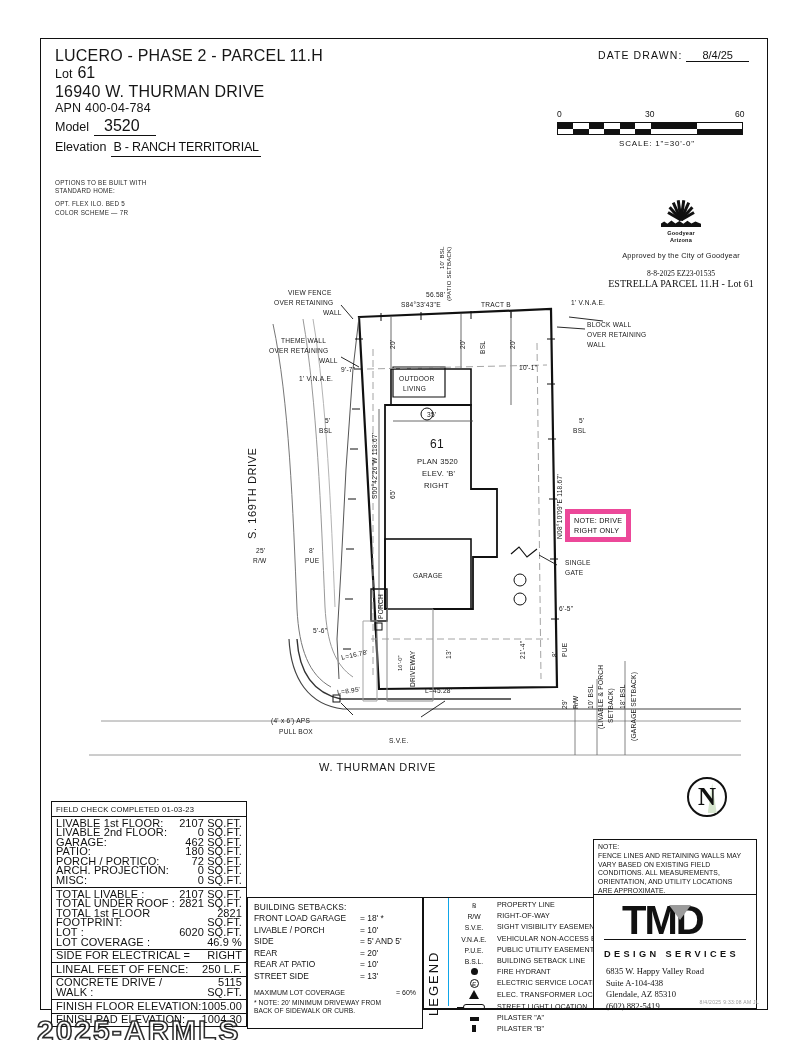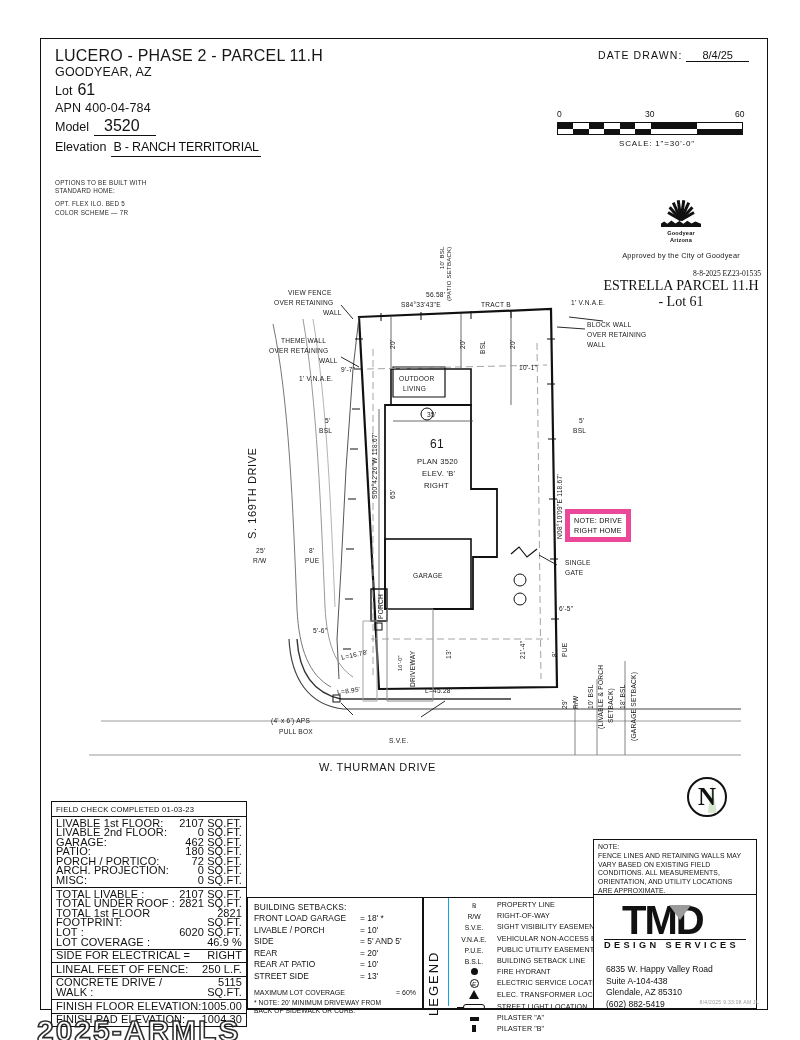--- a/index.html
+++ b/index.html
@@ -45,22 +45,22 @@
   .scale-cap { text-align:center; font-size:8px; letter-spacing:.8px; margin-top:4px; }
 
   
   #goodyear-stamp { left:560px; top:158px; width:160px; text-align:center; }
   .sun { width:46px; height:32px; margin:0 auto; position:relative; }
   .sun i { position:absolute; bottom:9px; left:50%; width:3px; background:#111; transform-origin:50% 100%; }
   .sun .base { position:absolute; bottom:2px; left:3px; width:40px; height:8px; background:#111;
                clip-path: polygon(0 55%,8% 30%,16% 60%,26% 20%,36% 55%,46% 25%,56% 58%,66% 22%,76% 55%,86% 30%,100% 58%,100% 100%,0 100%); }
   .gy-name { font-size:5.6px; font-weight:bold; line-height:6.4px; color:#111; margin-top:1px; letter-spacing:.2px;}
   .stamp-appr { font-size:7.4px; margin-top:7px; color:#222; letter-spacing:.2px;}
-  .stamp-l1 { font-size:7.6px; margin-top:9px; font-family:"Liberation Serif", serif;text-align:right; }
-  .stamp-l2 { font-size:14px; font-family:"Liberation Serif", serif; }
+  .stamp-l1 { font-size:7.6px; margin-top:9px; font-family:"Liberation Serif", serif; }
+  .stamp-l2 { font-size:10px; font-family:"Liberation Serif", serif; }
 
   
   #plan-area { left:0; top:170px; width:726px; height:590px; }
   .lbl { position:absolute; font-size:6.6px; letter-spacing:.25px; color:#171717; white-space:nowrap; }
   .lbl9 { font-size:7.6px; }
   .lbl10 { font-size:9px; }
   .rot90 { transform:rotate(-90deg); transform-origin:0 0; }
   .box-note { position:absolute; border:5px solid #ec4899; background:#fff; font-size:7.2px;
               line-height:9.5px; padding:2px 4px; letter-spacing:.2px; }
 
@@ -109,42 +109,42 @@
 
   
   .note-hdr { font-size:6.8px; line-height:8.8px; padding:3px 4px; letter-spacing:.1px; }
 
   
   .tmd-logo { font-size:40px; font-weight:bold; letter-spacing:-2px; line-height:38px;
               font-family:"Liberation Sans", sans-serif; position:relative; }
   .tmd-tri { position:absolute; left:47px; top:4px; width:0; height:0;
              border-left:11px solid transparent; border-right:11px solid transparent; border-top:15px solid #9b9b9b; }
   .tmd-sub { font-size:9.2px; font-weight:bold; letter-spacing:3.4px; border-top:1.6px solid #111;
-             padding-top:0; margin-top:1px; }
-  .tmd-addr { font-size:8.6px; line-height:11.6px; margin-top:14px; }
+             padding-top:9px; margin-top:1px; }
+  .tmd-addr { font-size:8.6px; line-height:11.6px; margin-top:7px;font-family:Liberation Serif, serif; }
 
   
   #watermark { position:absolute; left:-4px; top:975px; font-size:30px; font-weight:bold;
                letter-spacing:2px; color:#1b1b1b; font-family:"Liberation Sans", sans-serif;
                opacity:.92; }
   #watermark .hollow { color:#fff; -webkit-text-stroke:1.6px #1b1b1b; }
   #doc-timestamp { position:absolute; right:8px; bottom:4px; font-size:5px; color:#9a9a9a; letter-spacing:.3px; }
 </style>
 </head>
 <body>
 
 <div class="sheet">
 
   <div class="abs" id="title-block">
     <div class="t-line t-big">LUCERO - PHASE 2 - PARCEL 11.H</div>
-    <div class="t-line">GOODYEAR, AZ</div>
     <div class="t-row">
       <span class="t-lbl">Lot</span>
       <span class="t-big">61</span>
     </div>
+    <div class="t-line t-big">16940 W. THURMAN DRIVE</div>
     <div class="t-line">APN 400-04-784</div>
     <div class="t-row">
       <span class="t-lbl">Model</span>
       <span class="t-val">3520</span>
     </div>
     <div class="t-row" style="margin-top:2px;">
       <span class="t-lbl">Elevation</span>
       <span class="t-val2">B - RANCH TERRITORIAL</span>
     </div>
   </div>
@@ -375,21 +375,21 @@
     <div class="lbl rot90" style="left:589px;top:532px;">(GARAGE SETBACK)</div>
 
     <div class="lbl rot90" style="left:205px;top:330px;font-size:11px;letter-spacing:.6px;">S. 169TH DRIVE</div>
     <div class="lbl" style="left:278px;top:552px;font-size:11px;letter-spacing:.6px;">W. THURMAN DRIVE</div>
 
     <div class="lbl" style="left:230px;top:508px;">(4' x 6') APS</div>
     <div class="lbl" style="left:238px;top:519px;">PULL BOX</div>
 
     <div class="box-note" style="left:524px;top:300px;">
       <div>NOTE: DRIVE</div>
-      <div>RIGHT HOME</div>
+      <div>RIGHT ONLY</div>
     </div>
 
     <div class="abs" id="north-arrow">
       <div class="compass">
         <span class="needle"></span>
         <span class="nglyph">N</span>
       </div>
     </div>
   </div>
 
@@ -474,21 +474,21 @@
           </div>
       </div>
       <div class="grp sep">
         <div class="dt-row">
             <span class="k">FINISH PAD ELEVATION:</span>
             <span class="v">1004.30</span>
           </div>
       </div>
     </div>
 
-    <div class="tbl" style="left:206px; top:96px; width:176px; height:112px;">
+    <div class="tbl" style="left:206px; top:96px; width:176px; height:132px;">
       <div class="sb-title">BUILDING SETBACKS:</div>
       <div class="sb-row">
           <span class="k">FRONT LOAD GARAGE</span>
           <span class="v">= 18' *</span>
         </div>
       <div class="sb-row">
           <span class="k">LIVABLE / PORCH</span>
           <span class="v">= 10'</span>
         </div>
       <div class="sb-row">

